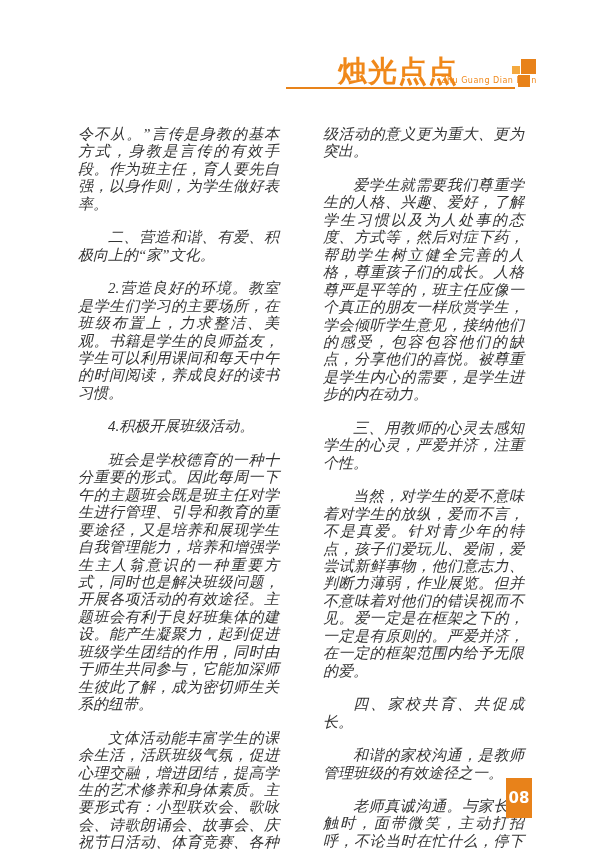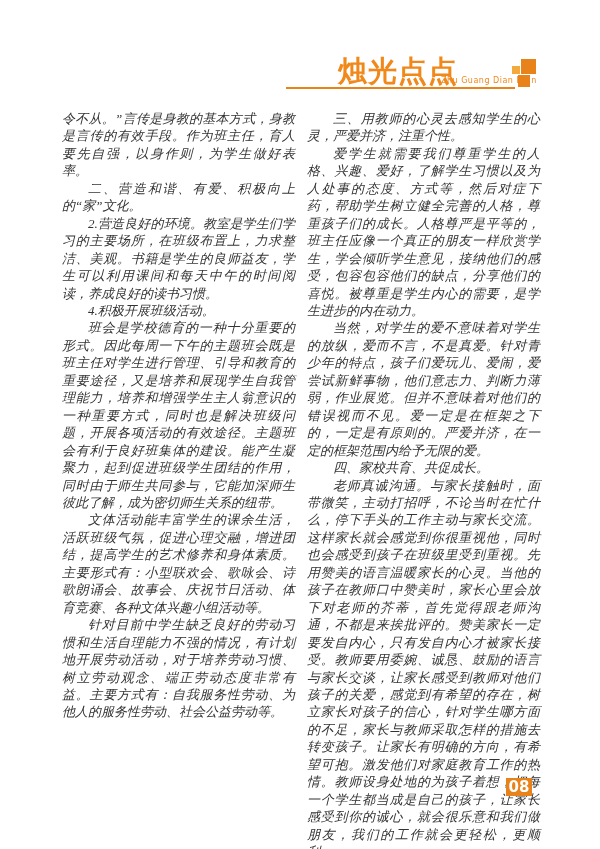--- a/index.html
+++ b/index.html
@@ -41,35 +41,35 @@
 
   
   .columns {
     position:absolute; left:62px; top:110px;
     width:478px;
     display:flex;
     gap:12px;
   }
   .col { width:233px; }
   .col p {
-    margin:0;
-    font-size:13px;
+    margin:16px;
+    font-size:15px;
     line-height:17.45px;
     color:#333333;
     text-align:justify;
     text-indent:2em;
     font-style:italic;
     word-break:break-all;
   }
   .col p.cont { text-indent:0; }
 
   
   .page-number {
     position:absolute; left:506px; top:778px;
-    width:26px; height:18px;
+    width:26px; height:40px;
     background:#e8821a;
     color:#ffffff;
     font-family:"DejaVu Sans", sans-serif;
     font-weight:bold;
     font-size:15px;
     display:flex; align-items:center; justify-content:center;
   }
 </style>
 </head>
 <body>
@@ -88,24 +88,26 @@
       <p class="cont">令不从。”言传是身教的基本方式，身教是言传的有效手段。作为班主任，育人要先自强，以身作则，为学生做好表率。</p>
       <p>二、营造和谐、有爱、积极向上的“家”文化。</p>
       <p>2.营造良好的环境。教室是学生们学习的主要场所，在班级布置上，力求整洁、美观。书籍是学生的良师益友，学生可以利用课间和每天中午的时间阅读，养成良好的读书习惯。</p>
       <p>4.积极开展班级活动。</p>
       <p>班会是学校德育的一种十分重要的形式。因此每周一下午的主题班会既是班主任对学生进行管理、引导和教育的重要途径，又是培养和展现学生自我管理能力，培养和增强学生主人翁意识的一种重要方式，同时也是解决班级问题，开展各项活动的有效途径。主题班会有利于良好班集体的建设。能产生凝聚力，起到促进班级学生团结的作用，同时由于师生共同参与，它能加深师生彼此了解，成为密切师生关系的纽带。</p>
       <p>文体活动能丰富学生的课余生活，活跃班级气氛，促进心理交融，增进团结，提高学生的艺术修养和身体素质。主要形式有：小型联欢会、歌咏会、诗歌朗诵会、故事会、庆祝节日活动、体育竞赛、各种文体兴趣小组活动等。</p>
       <p>针对目前中学生缺乏良好的劳动习惯和生活自理能力不强的情况，有计划地开展劳动活动，对于培养劳动习惯、树立劳动观念、端正劳动态度非常有益。主要方式有：自我服务性劳动、为他人的服务性劳动、社会公益劳动等。</p>
 
     </div>
     <div class="col">
+      <p class="cont">级活动的意义更为重大、更为突出。</p>
+      <p>爱学生就需要我们尊重学生的人格、兴趣、爱好，了解学生习惯以及为人处事的态度、方式等，然后对症下药，帮助学生树立健全完善的人格，尊重孩子们的成长。人格尊严是平等的，班主任应像一个真正的朋友一样欣赏学生，学会倾听学生意见，接纳他们的感受，包容包容他们的缺点，分享他们的喜悦。被尊重是学生内心的需要，是学生进步的内在动力。</p>
       <p>三、用教师的心灵去感知学生的心灵，严爱并济，注重个性。</p>
-      <p>爱学生就需要我们尊重学生的人格、兴趣、爱好，了解学生习惯以及为人处事的态度、方式等，然后对症下药，帮助学生树立健全完善的人格，尊重孩子们的成长。人格尊严是平等的，班主任应像一个真正的朋友一样欣赏学生，学会倾听学生意见，接纳他们的感受，包容包容他们的缺点，分享他们的喜悦。被尊重是学生内心的需要，是学生进步的内在动力。</p>
       <p>当然，对学生的爱不意味着对学生的放纵，爱而不言，不是真爱。针对青少年的特点，孩子们爱玩儿、爱闹，爱尝试新鲜事物，他们意志力、判断力薄弱，作业展览。但并不意味着对他们的错误视而不见。爱一定是在框架之下的，一定是有原则的。严爱并济，在一定的框架范围内给予无限的爱。</p>
       <p>四、家校共育、共促成长。</p>
+      <p>和谐的家校沟通，是教师管理班级的有效途径之一。</p>
       <p>老师真诚沟通。与家长接触时，面带微笑，主动打招呼，不论当时在忙什么，停下手头的工作主动与家长交流。这样家长就会感觉到你很重视他，同时也会感受到孩子在班级里受到重视。先用赞美的语言温暖家长的心灵。当他的孩子在教师口中赞美时，家长心里会放下对老师的芥蒂，首先觉得跟老师沟通，不都是来挨批评的。赞美家长一定要发自内心，只有发自内心才被家长接受。教师要用委婉、诚恳、鼓励的语言与家长交谈，让家长感受到教师对他们孩子的关爱，感觉到有希望的存在，树立家长对孩子的信心，针对学生哪方面的不足，家长与教师采取怎样的措施去转变孩子。让家长有明确的方向，有希望可抱。激发他们对家庭教育工作的热情。教师设身处地的为孩子着想，把每一个学生都当成是自己的孩子，让家长感受到你的诚心，就会很乐意和我们做朋友，我们的工作就会更轻松，更顺利。</p>
 
     </div>
   </main>
 
   <div class="page-number">08</div>
 
 </div>
 
 </body></html>

